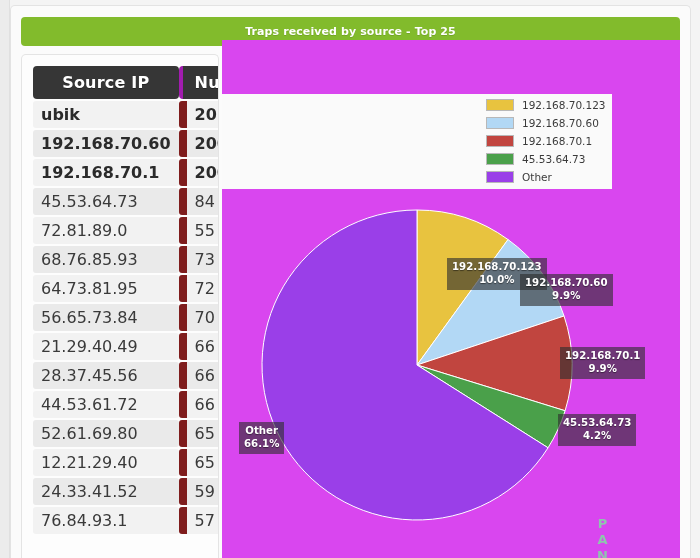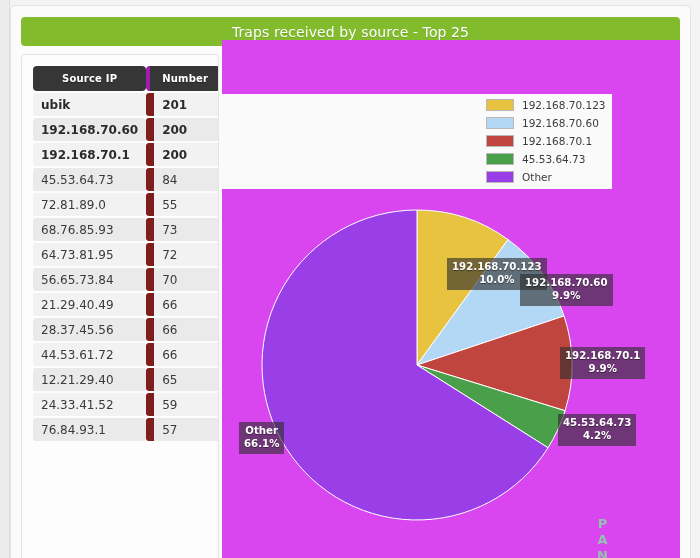--- a/index.html
+++ b/index.html
@@ -47,22 +47,22 @@
     width: 659px; height: 29px;
     background: #82bb2c;
     border-radius: 4px;
     box-sizing: border-box;
     display: flex;
     align-items: center;
     justify-content: center;
   }
   #panel-header .title-text {
     color: #ffffff;
-    font-size: 14px;
-    font-weight: normal;
+    font-size: 11px;
+    font-weight: bold;
     letter-spacing: 0.1px;
     text-shadow: 0 1px 0 rgba(0,0,0,.12);
   }
 
   
   #table-panel {
     position: absolute;
     left: 21px; top: 54px;
     width: 198px; height: 504px;
     background: #fdfdfd;
@@ -75,33 +75,33 @@
   #data-table {
     position: absolute;
     left: 11px; top: 9px;
     width: 178px;
     border-collapse: separate;
     border-spacing: 0 2px;
   }
   #data-table th {
     background: #363636;
     color: #ffffff;
-    font-size: 10px;
+    font-size: 16px;
     font-weight: bold;
     text-align: center;
     padding: 7px 12px;
     letter-spacing: 0.2px;
     text-shadow: 0 1px 0 rgba(0,0,0,.35);
   }
   #data-table th.col-ip    { border-radius: 4px; width: 108px; }
   #data-table th.col-num   { border-radius: 4px; width: 62px; }
   #data-table th + th { border-left: 4px solid #a21caf; }
 
   #data-table td {
-    font-size: 12px;
+    font-size: 16px;
     color: #3a3a3a;
     padding: 4px 8px;
     height: 15px;
   }
   #data-table td + td { border-left: 8px solid #7f1d1d; }
   #data-table tbody tr td { background: #f2f2f2; border-radius: 3px; }
   #data-table tbody tr:nth-child(even) td { background: #eaeaea; }
   #data-table tbody tr.row-bold td { font-weight: bold; color: #2b2b2b; }
 
   
@@ -238,20 +238,24 @@
           </tr>
           <tr>
             <td>28.37.45.56</td>
             <td>66</td>
           </tr>
           <tr>
             <td>44.53.61.72</td>
             <td>66</td>
           </tr>
           <tr>
+            <td>52.61.69.80</td>
+            <td>65</td>
+          </tr>
+          <tr>
             <td>12.21.29.40</td>
             <td>65</td>
           </tr>
           <tr>
             <td>24.33.41.52</td>
             <td>59</td>
           </tr>
           <tr>
             <td>76.84.93.1</td>
             <td>57</td>

